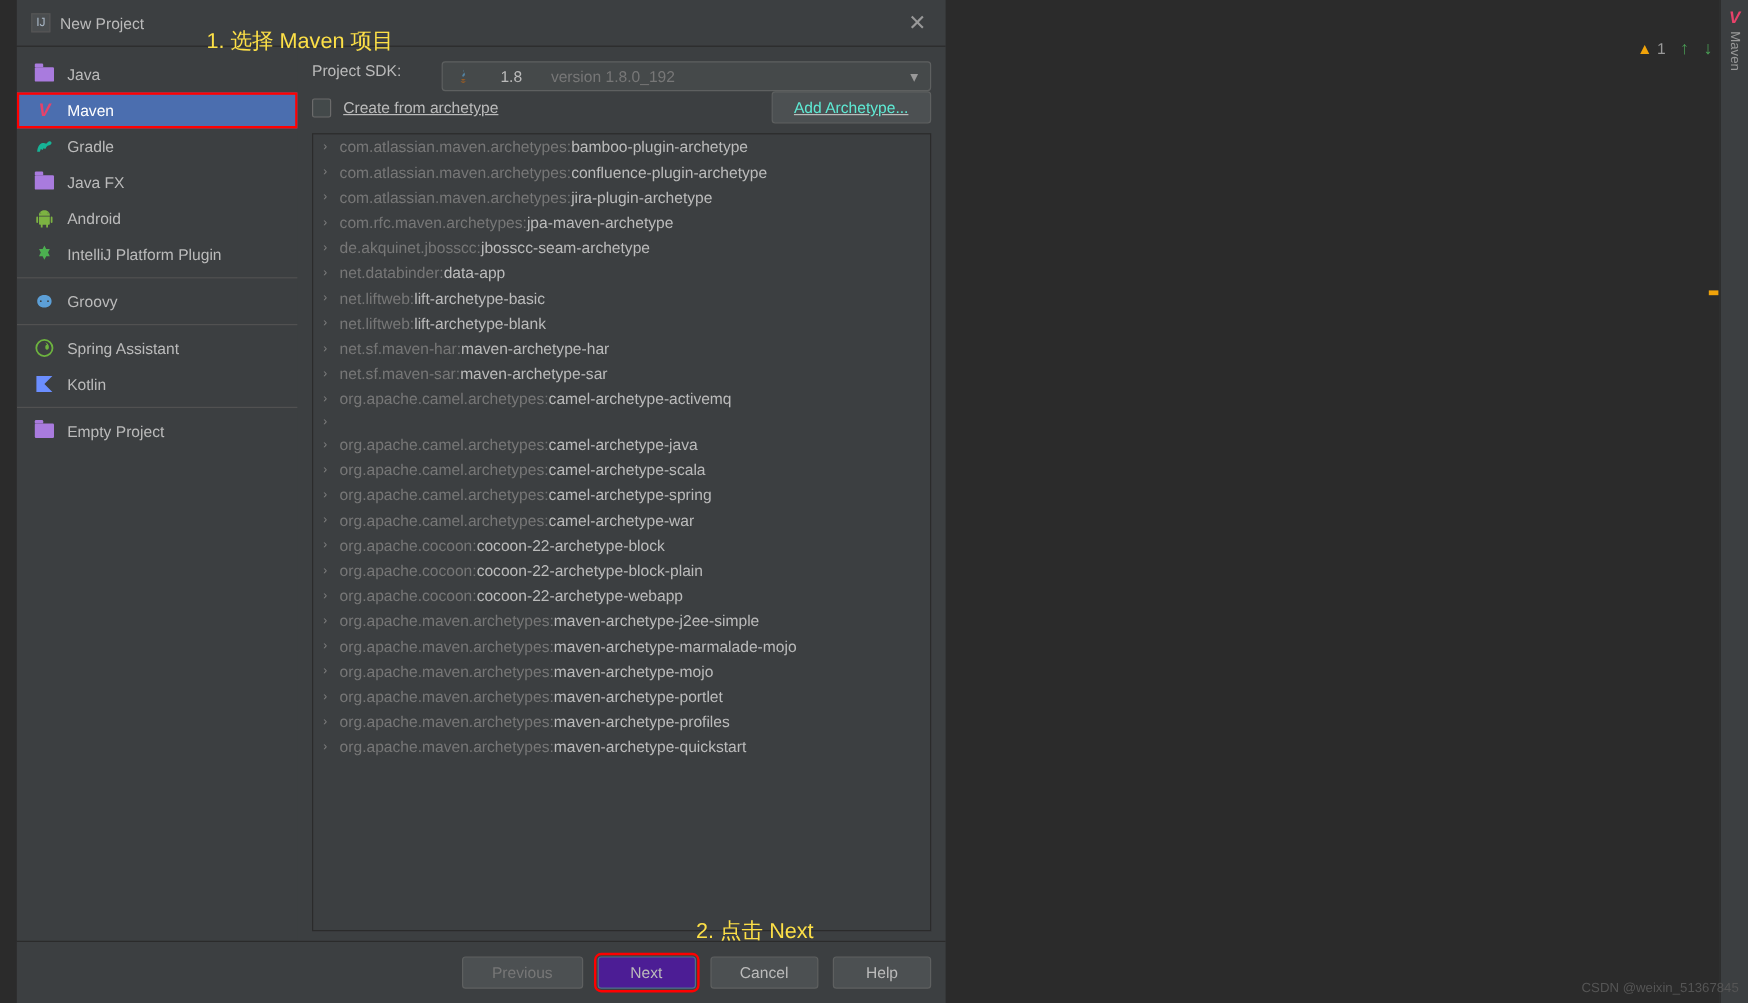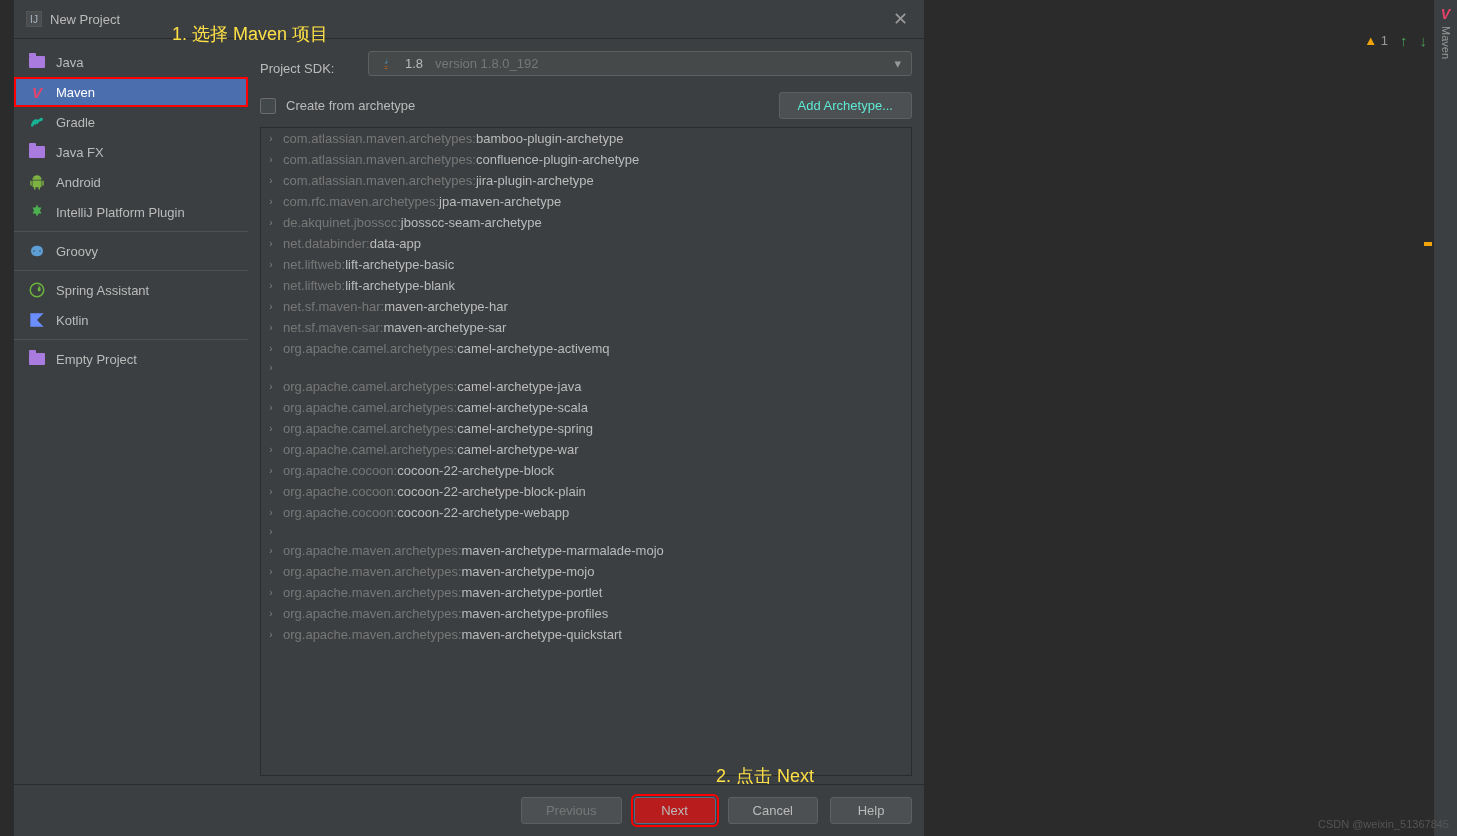--- a/index.html
+++ b/index.html
@@ -14,21 +14,21 @@
       width: 1457px;
       height: 836px;
       overflow: hidden;
       position: relative;
       font-size: 13px;
     }
     .dialog {
       position: absolute;
       left: 14px;
       top: 0;
-      width: 910px;
+      width: 774px;
       height: 836px;
       background: #3c3f41;
       display: flex;
       flex-direction: column;
     }
     .titlebar {
       display: flex;
       align-items: center;
       padding: 8px 12px;
       border-bottom: 1px solid #2b2b2b;
@@ -110,56 +110,56 @@
     .main-panel {
       flex: 1;
       display: flex;
       flex-direction: column;
       padding: 12px 12px 8px 12px;
       overflow: hidden;
       position: relative;
     }
     .sdk-row {
       display: flex;
-      align-items: flex-end;
+      align-items: flex-start;
       gap: 16px;
-      margin-bottom: 16px;
     }
     .sdk-label {
       color: #bbbbbb;
       flex-shrink: 0;
       min-width: 92px;
     }
     .sdk-dropdown {
       flex: 1;
       background: #45494a;
       border: 1px solid #5e6060;
       border-radius: 3px;
       padding: 4px 10px;
       display: flex;
       align-items: center;
-      gap: 12px;
+      gap: 24px;
       cursor: pointer;
       position: relative;
     }
     .sdk-value {
       color: #bbbbbb;
     }
     .sdk-version {
       color: #777;
     }
     .dropdown-chevron {
       margin-left: auto;
       color: #999;
     }
     .archetype-header {
       display: flex;
       align-items: center;
       gap: 10px;
       margin-bottom: 8px;
+      text-decoration: underline;
     }
     .checkbox {
       width: 16px;
       height: 16px;
       border: 1px solid #6b6b6b;
       border-radius: 2px;
       background: #43494a;
       cursor: pointer;
     }
     .archetype-label {
@@ -224,21 +224,21 @@
       background: #4c5052;
       color: #bbbbbb;
       cursor: pointer;
       min-width: 82px;
       text-align: center;
     }
     .footer-btn.disabled {
       color: #777;
     }
     .footer-btn.primary {
-      background: #b91c1c;
+      background: #4c1d95;
       border-color: #4c708c;
     }
     .footer-btn.primary.highlight {
       outline: 2px solid #ff0000;
       outline-offset: 1px;
     }
     .annotation {
       position: absolute;
       color: #fde047;
       font-size: 18px;
@@ -478,20 +478,21 @@
           <div class="archetype-item">
             <span class="expand-chevron">›</span>
             <span><span class="archetype-group">org.apache.cocoon:</span><span class="archetype-name">cocoon-22-archetype-block-plain</span></span>
           </div>
           <div class="archetype-item">
             <span class="expand-chevron">›</span>
             <span><span class="archetype-group">org.apache.cocoon:</span><span class="archetype-name">cocoon-22-archetype-webapp</span></span>
           </div>
           <div class="archetype-item">
             <span class="expand-chevron">›</span>
+            <span><span class="archetype-group">org.apache.maven.archetypes:</span><span class="archetype-name">maven-archetype-j2ee-simple</span></span>
           </div>
           <div class="archetype-item">
             <span class="expand-chevron">›</span>
             <span><span class="archetype-group">org.apache.maven.archetypes:</span><span class="archetype-name">maven-archetype-marmalade-mojo</span></span>
           </div>
           <div class="archetype-item">
             <span class="expand-chevron">›</span>
             <span><span class="archetype-group">org.apache.maven.archetypes:</span><span class="archetype-name">maven-archetype-mojo</span></span>
           </div>
           <div class="archetype-item">

